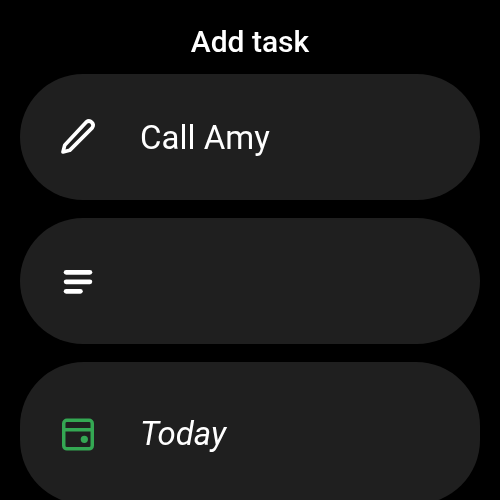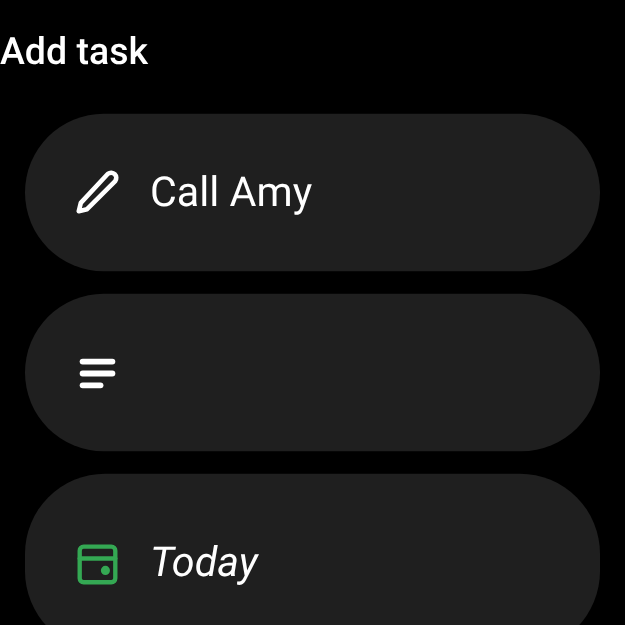--- a/index.html
+++ b/index.html
@@ -11,40 +11,40 @@
       width: 500px;
       height: 500px;
       background: #000000;
       font-family: -apple-system, BlinkMacSystemFont, 'Segoe UI', Roboto, sans-serif;
       color: #ffffff;
       overflow: hidden;
       display: flex;
       flex-direction: column;
     }
     .header {
-      text-align: left;
-      padding: 24px 0 32px 0;
+      text-align: center;
+      padding: 24px 0 15px 0;
       font-size: 30px;
       font-weight: 500;
       color: #ffffff;
     }
     .rows {
       display: flex;
       flex-direction: column;
       gap: 18px;
       padding: 0 20px;
     }
     .row {
       background: #1f1f1f;
       border-radius: 64px;
       height: 126px;
       display: flex;
       align-items: center;
       padding: 0 36px;
-      gap: 20px;
+      gap: 40px;
       cursor: pointer;
     }
     .icon-wrap {
       width: 44px;
       height: 44px;
       display: flex;
       align-items: center;
       justify-content: center;
       flex-shrink: 0;
     }

